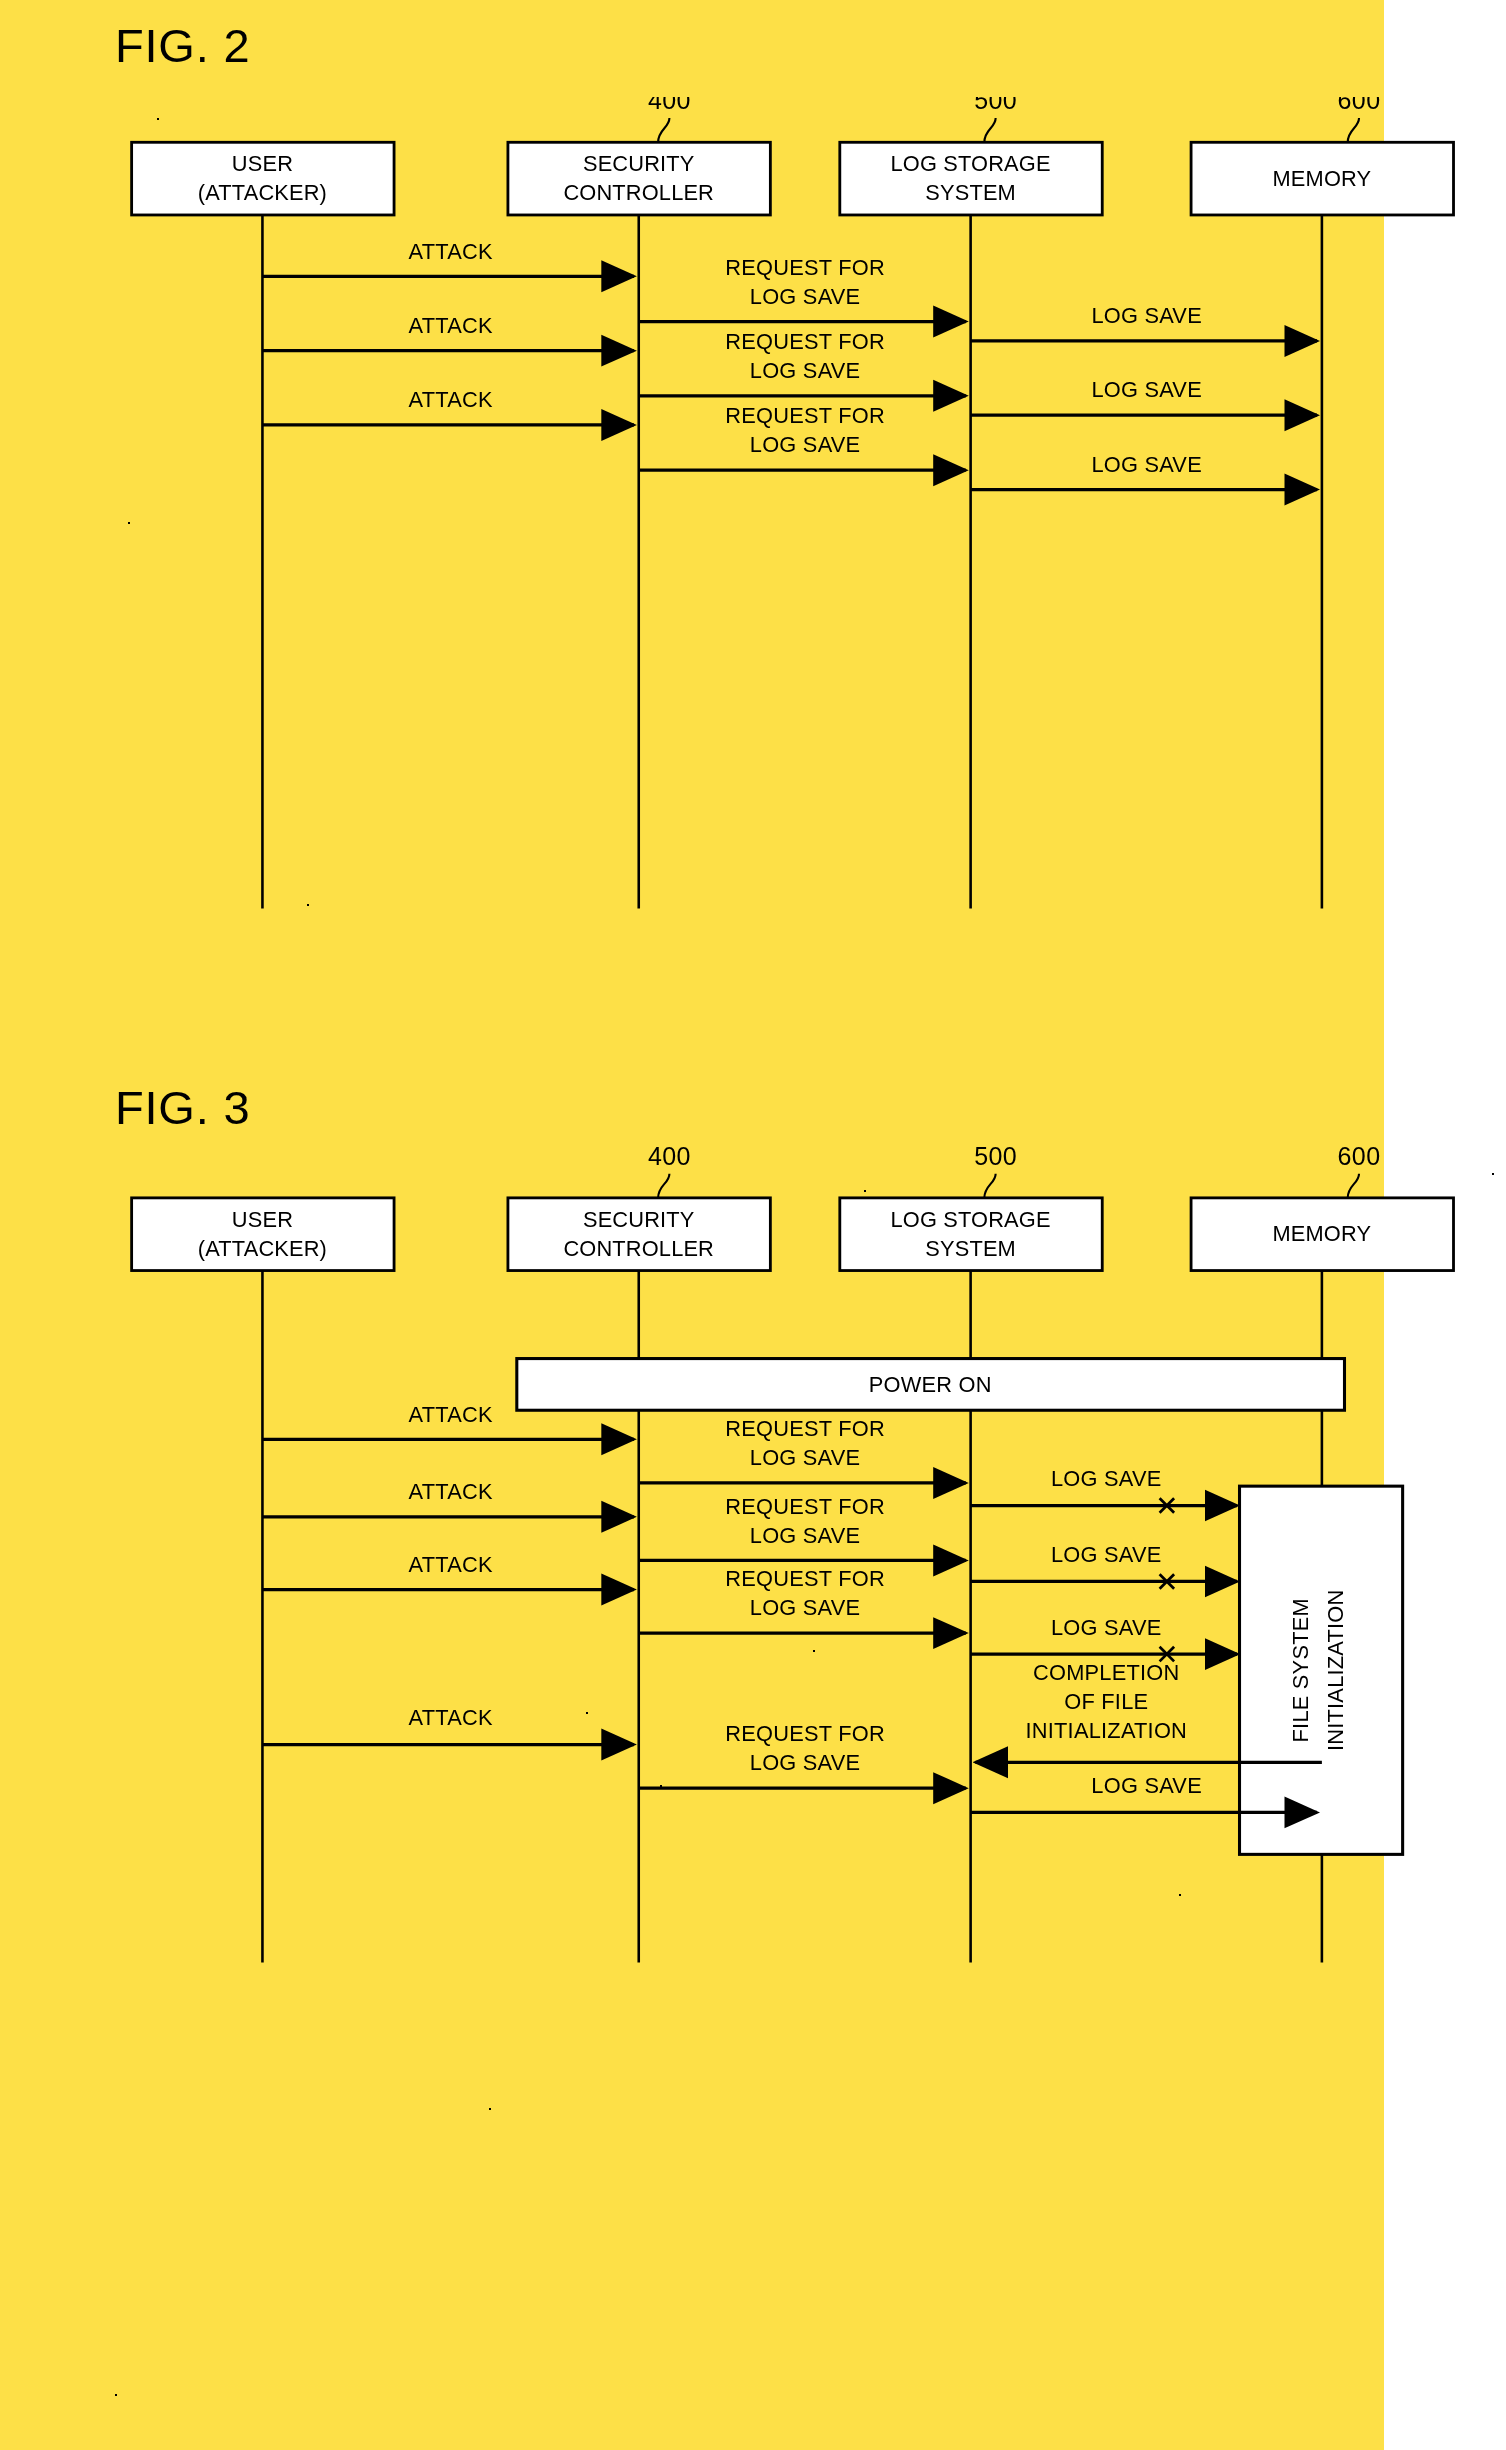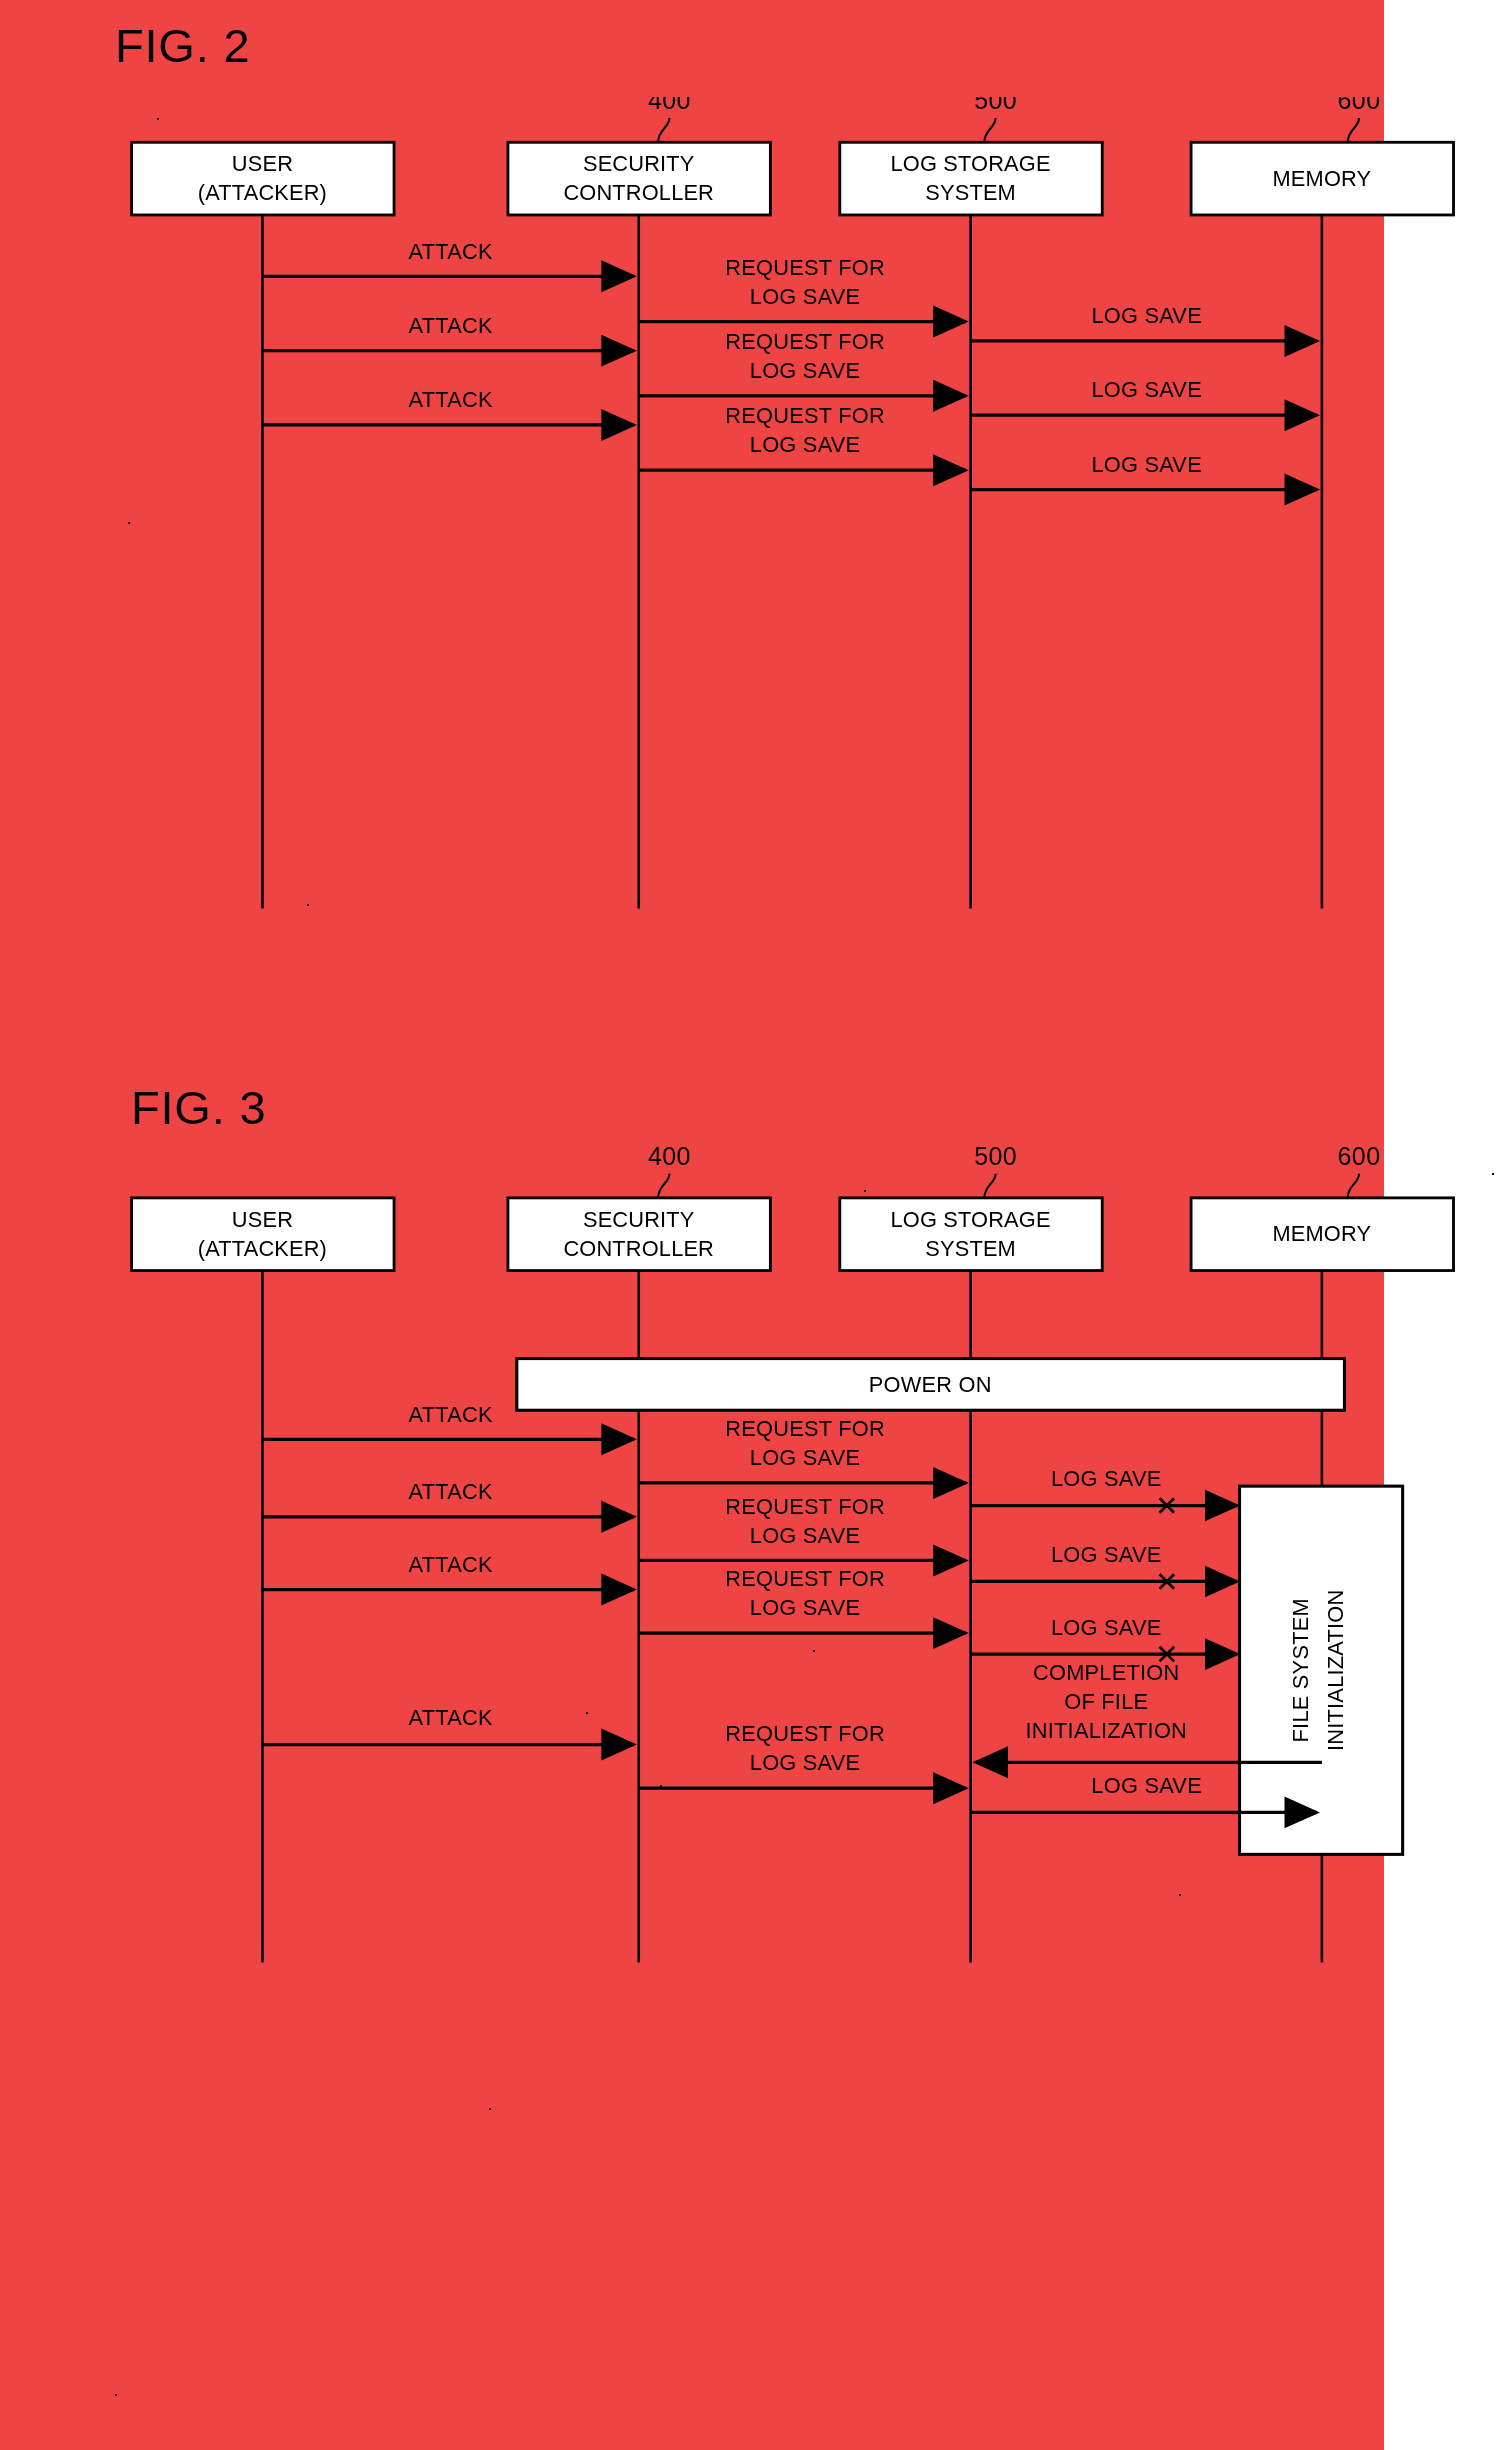--- a/index.html
+++ b/index.html
@@ -13,33 +13,33 @@
     height: 2450px;
     font-family: "Liberation Sans", sans-serif;
     color: #000000;
     position: relative;
     overflow: hidden;
   }
   .page {
     position: relative;
     width: 1384px;
     height: 2450px;
-    background: #ef4444;
+    background: #fde047;
   }
   .fig-title {
     position: absolute;
     font-family: "Liberation Sans", sans-serif;
     font-weight: 400;
     font-size: 47px;
     letter-spacing: 0.8px;
     color: #000000;
     white-space: nowrap;
   }
   #fig2-title { left: 115px; top: 18px; }
-  #fig3-title { left: 115px; top: 1080px; margin-left: 16px; }
+  #fig3-title { left: 115px; top: 1080px; }
 
   .fig-svg {
     position: absolute;
     left: 0;
     display: block;
   }
   #fig2-svg { top: 97px; }
   #fig3-svg { top: 1147px; }
 
   svg text {

